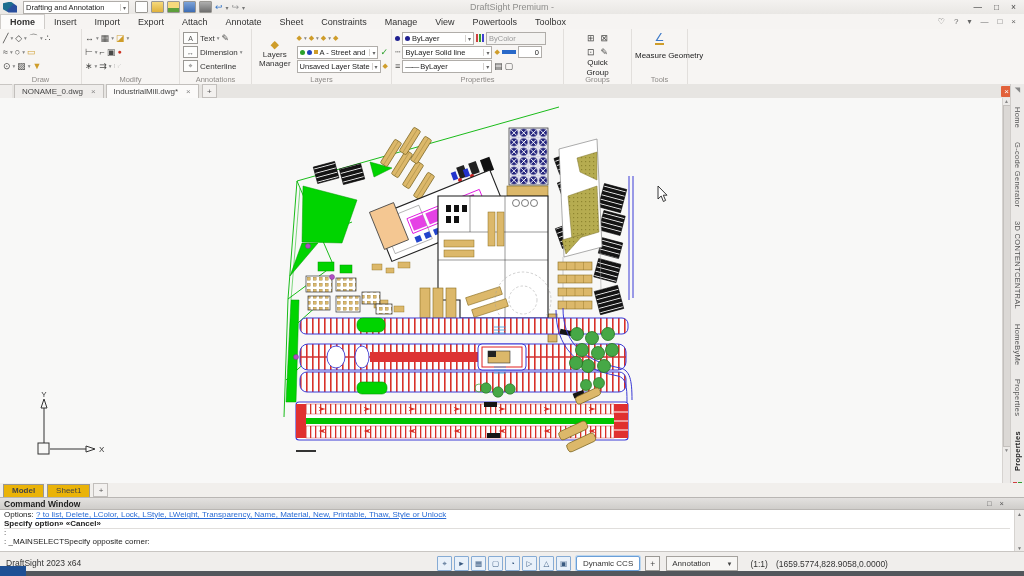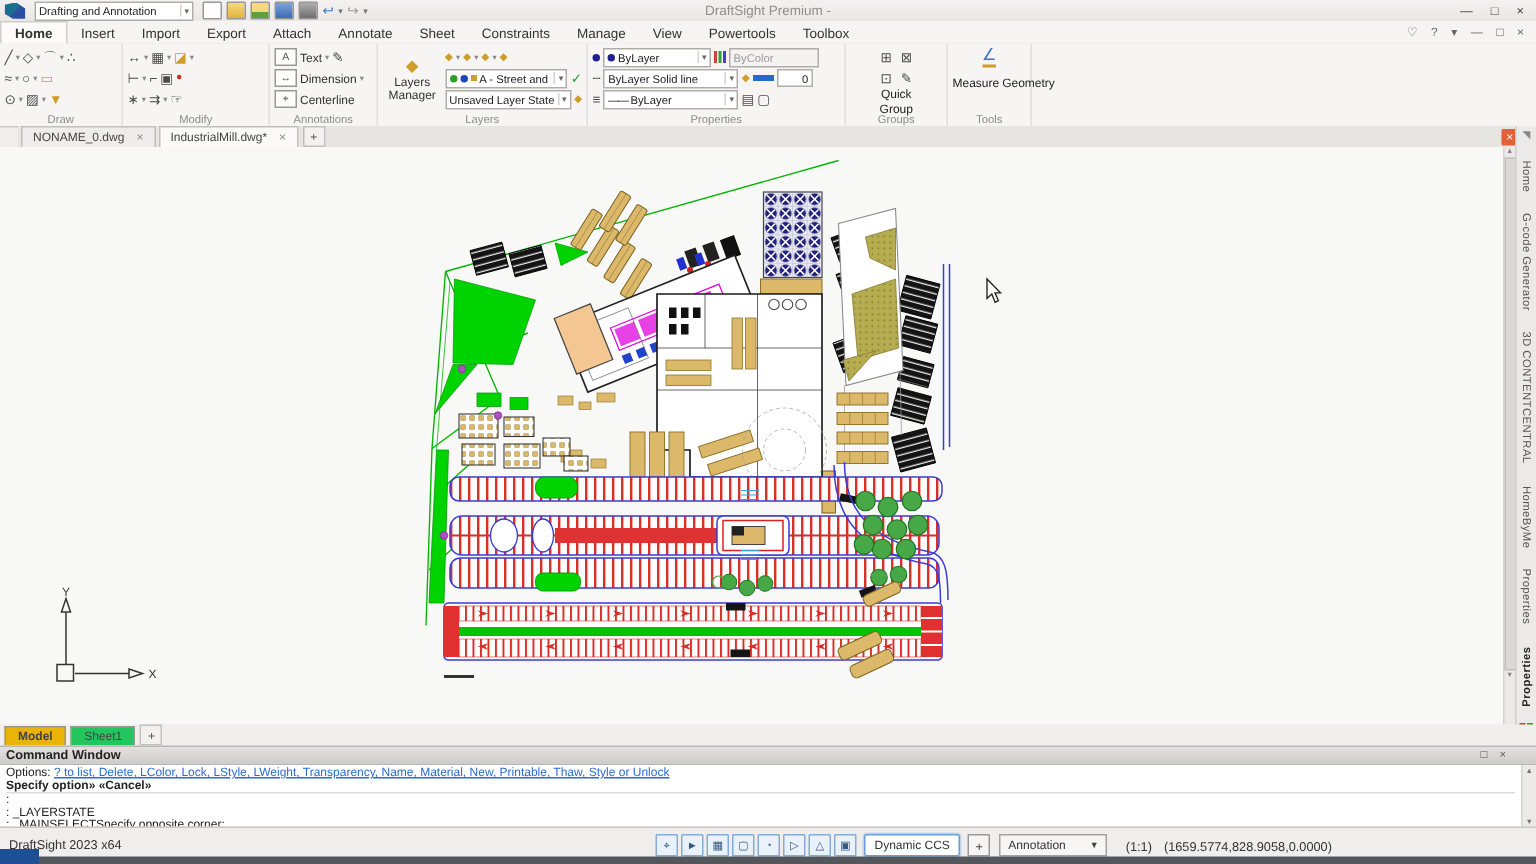--- a/index.html
+++ b/index.html
@@ -83,25 +83,25 @@
         display:flex;flex-direction:column;align-items:center;box-sizing:border-box;}
   #dock .pin{font-size:7px;color:#888;margin:2px 0 6px 0;}
   .vtab{writing-mode:vertical-rl;font-size:7.5px;color:#555;margin:7px 0;letter-spacing:.3px;}
   .vtab.palette{transform:rotate(180deg);font-weight:bold;color:#222;margin-top:auto;}
   .palicon{width:9px;height:9px;display:grid;grid-template-columns:4px 4px;grid-gap:1px;margin:4px 0 6px 0;}
   .palicon i{width:4px;height:4px;display:block;}
   
   #sheetbar{left:0;top:483px;width:1024px;height:14px;background:#f1efec;border-bottom:1px solid #c6c3c0;
             display:flex;align-items:center;font-size:8px;}
   .stab{height:12px;display:flex;align-items:center;padding:0 8px;border:1px solid #9a9894;border-bottom:none;
-        background:#22c55e;color:#444;margin-left:3px;}
+        background:#eab308;color:#444;margin-left:3px;}
   .stab.active{background:#eab308;font-weight:bold;}
   
   #cmdwin{left:0;top:497px;width:1024px;height:54px;background:#fff;border-top:1px solid #b9b6b3;}
-  #cmdtitle{height:11px;background:linear-gradient(#e3e1df,#cfcdca);display:flex;align-items:flex-start;
+  #cmdtitle{height:11px;background:linear-gradient(#e3e1df,#cfcdca);display:flex;align-items:center;
             font-size:8.5px;font-weight:bold;color:#222;padding:0 4px;border-bottom:1px solid #b9b6b3;}
   #cmdtitle .ic{margin-left:auto;display:flex;gap:8px;font-weight:normal;font-size:7.5px;color:#555;padding-right:16px;}
   #cmdbody{position:relative;height:42px;font-size:8px;line-height:8.5px;padding:1px 14px 0 4px;overflow:hidden;}
   .optline{white-space:nowrap;overflow:hidden;}
   .optline .lnk{color:#2a6bd4;text-decoration:underline;}
   .promptline{font-weight:bold;border-bottom:1px solid #e0dedc;}
   #cmdscroll{position:absolute;right:0;top:0;width:9px;height:42px;background:#eceae8;border-left:1px solid #d6d3d0;
              display:flex;flex-direction:column;justify-content:space-between;align-items:center;font-size:5px;color:#777;}
   
   #statusbar{left:0;top:551px;width:1024px;height:25px;background:#f0eeec;border-top:1px solid #c9c6c3;font-size:8.5px;}
@@ -694,21 +694,20 @@
         <span>□</span>
         <span>×</span>
       </span>
     </div>
     <div id="cmdbody">
       <div class="optline">
         <span>Options: </span><span class="lnk">? to list, Delete, LColor, Lock, LStyle, LWeight, Transparency, Name, Material, New, Printable, Thaw, Style or Unlock</span>
       </div>
       <div class="promptline">Specify option» «Cancel»</div>
       <div>:</div>
-      <div>: _LAYERSTATE</div>
       <div>: _MAINSELECTSpecify opposite corner:</div>
       <div id="cmdscroll">
         <span>▲</span>
         <span>▼</span>
       </div>
     </div>
   </div>
 
   <div id="statusbar" class="abs">
     <span id="sb-left">DraftSight 2023 x64</span>

